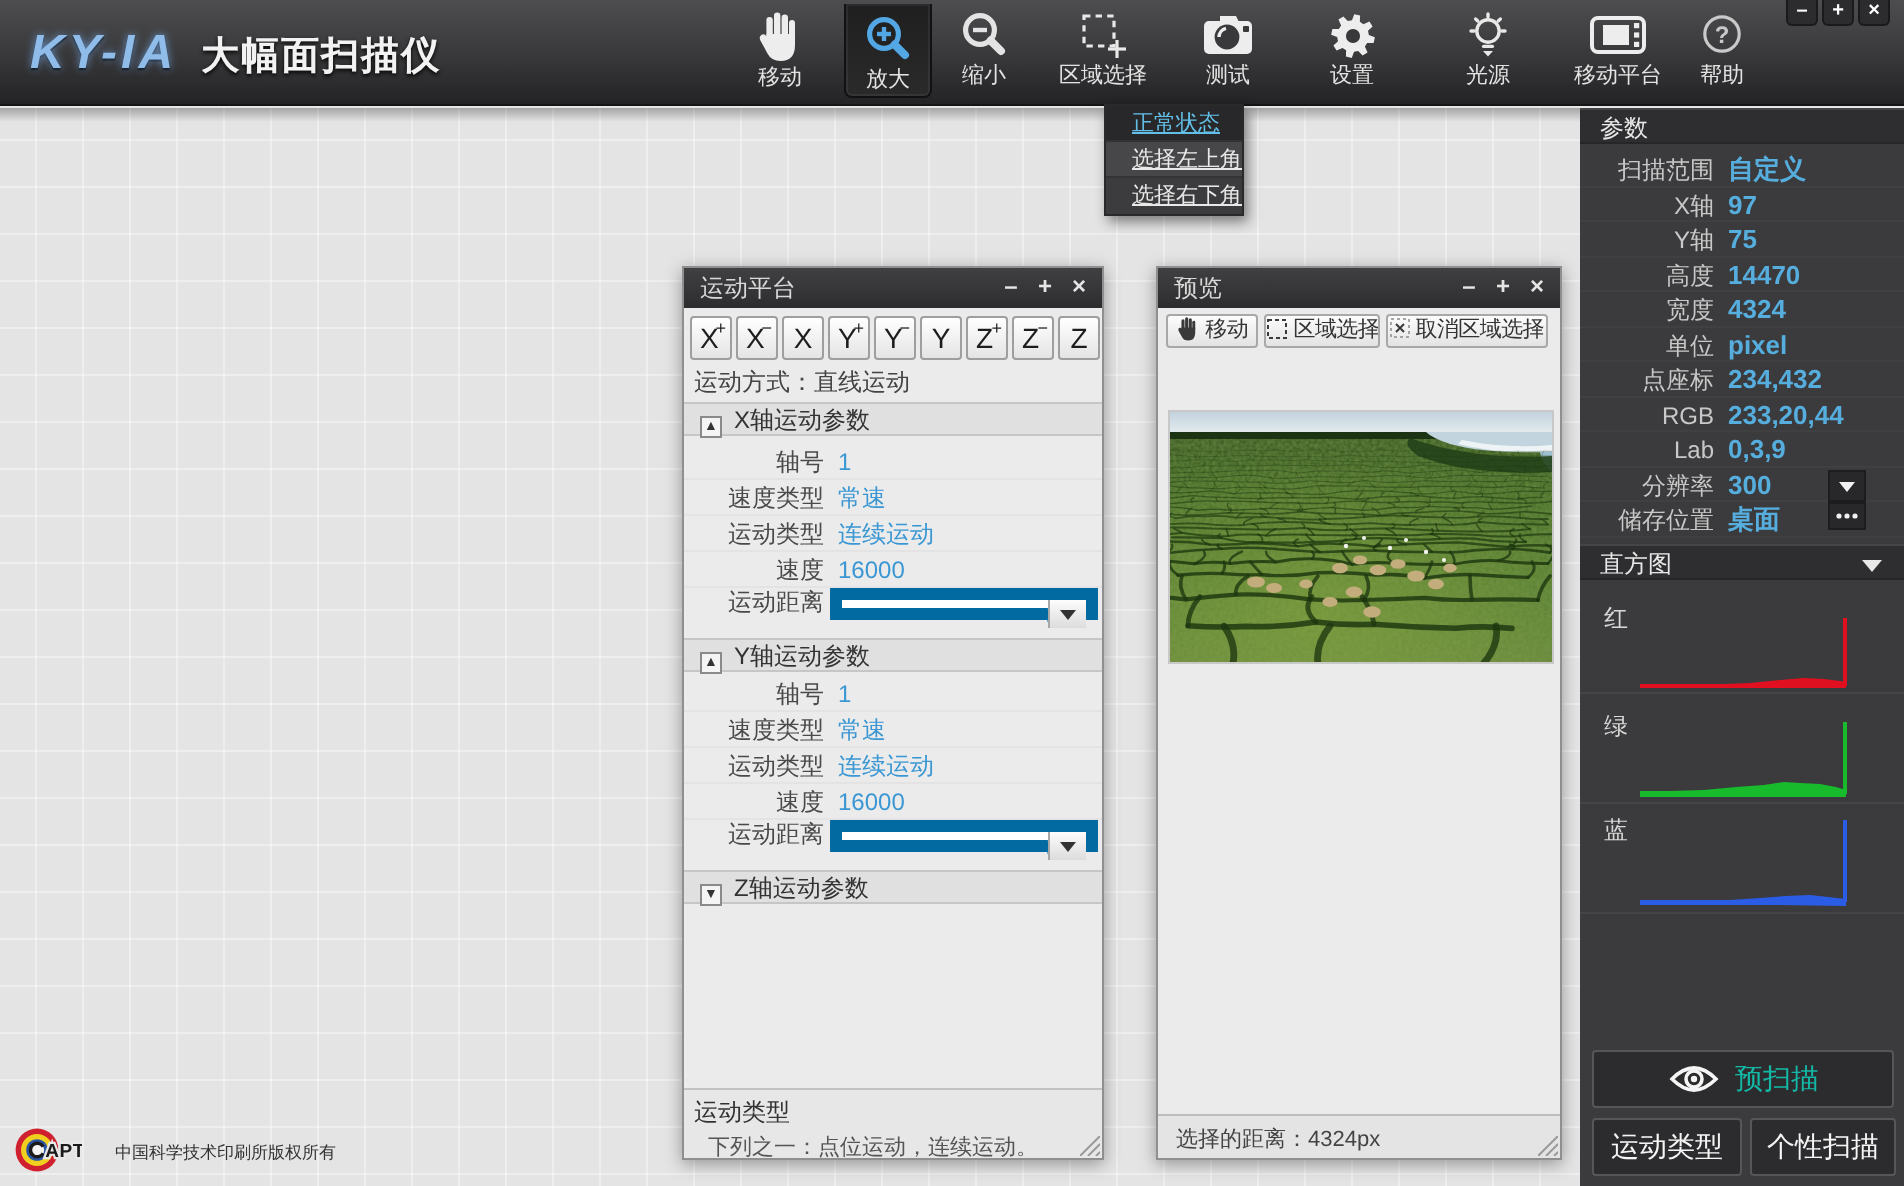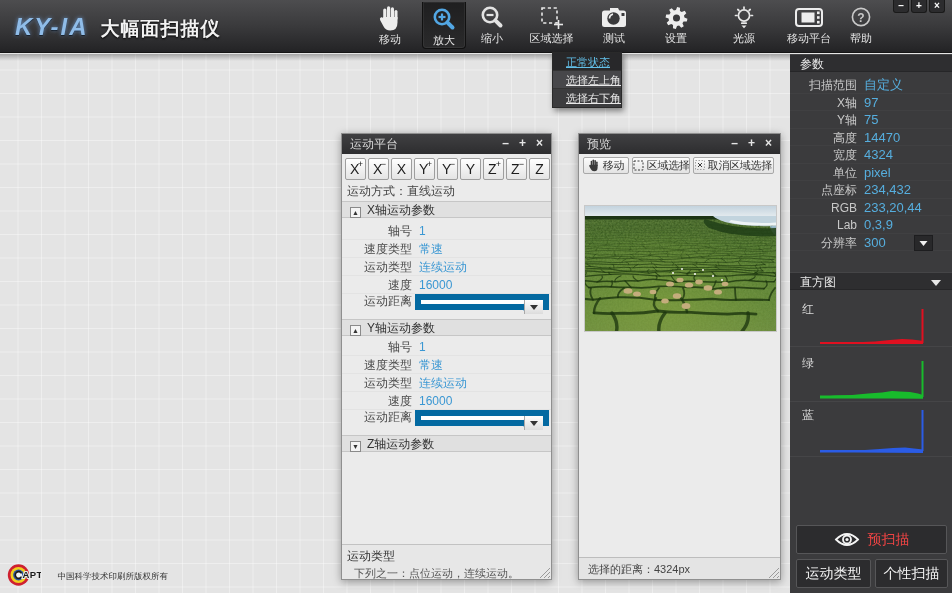--- a/index.html
+++ b/index.html
@@ -71,24 +71,24 @@
 
 .pvbtn { display:inline-block; height:17px; white-space:nowrap; letter-spacing:-0.3px; overflow:hidden; background:linear-gradient(to bottom,#fcfcfc,#e3e3e3);
   border:1px solid #a8a8a8; border-radius:2px; font-size:11px; color:#333; line-height:15px;
   vertical-align:top; text-align:center; }
 
 #sidebar { position:absolute; left:790px; top:54px; width:162px; height:539px; background:#3b3b3d; }
 #sidebar .shead { height:18px; background:#2e2e30; border-top:1px solid #454547; border-bottom:1px solid #262628;
   color:#e8e8e8; font-size:12px; line-height:18px; padding-left:10px; position:relative;}
 .srow { height:17.5px; line-height:17.5px; font-size:12px; border-bottom:1px solid #404042; position:relative;}
 .srow .sl { display:inline-block; width:67px; text-align:right; color:#c8c8c8; }
-.srow .sv { color:#56aede; margin-left:7px; font-size:13px; }
+.srow .sv { color:#56aede; margin-left:7px; font-size:13px;font-weight:bold; }
 .sdark { position:absolute; width:19px; height:16px; background:#28282a; border:1px solid #1d1d1f; }
 #btn-prescan { position:absolute; left:6px; top:471px; width:151px; height:29px; background:#2c2c2e;
-  border:1px solid #565658; border-radius:2px; color:#ef4444; font-size:14px; text-align:center; line-height:27px;}
+  border:1px solid #565658; border-radius:2px; color:#14b8a6; font-size:14px; text-align:center; line-height:27px;}
 .bigbtn { position:absolute; top:505px; height:29px; background:#2c2c2e; border:1px solid #565658;
   border-radius:2px; color:#f5f5f5; font-size:14px; text-align:center; line-height:27px; }
 
 #copyright { position:absolute; left:7px; top:563px; height:24px; z-index:5; }
 #copyright span { font-size:8.5px; color:#333; vertical-align:8px; margin-left:12px; }
 </style>
 </head>
 <body>
 <div id="app">
   <div id="canvas"></div>
@@ -623,20 +623,29 @@
       <div class="srow"><span class="sl">宽度</span><span class="sv">4324</span></div>
       <div class="srow"><span class="sl">单位</span><span class="sv">pixel</span></div>
       <div class="srow"><span class="sl">点座标</span><span class="sv">234,432</span></div>
       <div class="srow"><span class="sl">RGB</span><span class="sv">233,20,44</span></div>
       <div class="srow"><span class="sl">Lab</span><span class="sv">0,3,9</span></div>
       <div class="srow"><span class="sl">分辨率</span><span class="sv">300</span>
         <span class="sdark" style="right:19px; top:1px;"><svg width="17" height="14">
               <path d="M4.5 5 L12.5 5 L8.5 10 Z" fill="#f0f0f0"></path>
             </svg></span>
       </div>
+      <div class="srow"><span class="sl">储存位置</span><span class="sv">桌面</span>
+        <span class="sdark" style="right:19px; top:0px; height:14px;"><svg width="17" height="12">
+              <g fill="#f0f0f0">
+                <circle cx="4.5" cy="6" r="1.3"></circle>
+                <circle cx="8.5" cy="6" r="1.3"></circle>
+                <circle cx="12.5" cy="6" r="1.3"></circle>
+              </g>
+            </svg></span>
+      </div>
     </div>
     <div class="shead" style="position:absolute; left:0; top:218px; width:162px;">直方图
       <svg width="12" height="8" style="position:absolute; right:10px; top:6px;">
           <path d="M1 1 L11 1 L6 7 Z" fill="#e8e8e8"></path>
         </svg>
     </div>
     <svg width="162" height="168" viewBox="0 0 162 168" style="position:absolute; left:0; top:237px;">
       <g font-family="Liberation Sans, sans-serif" font-size="12" fill="#d8d8d8">
         <text x="12" y="22">红</text>
           <text x="12" y="76">绿</text>

